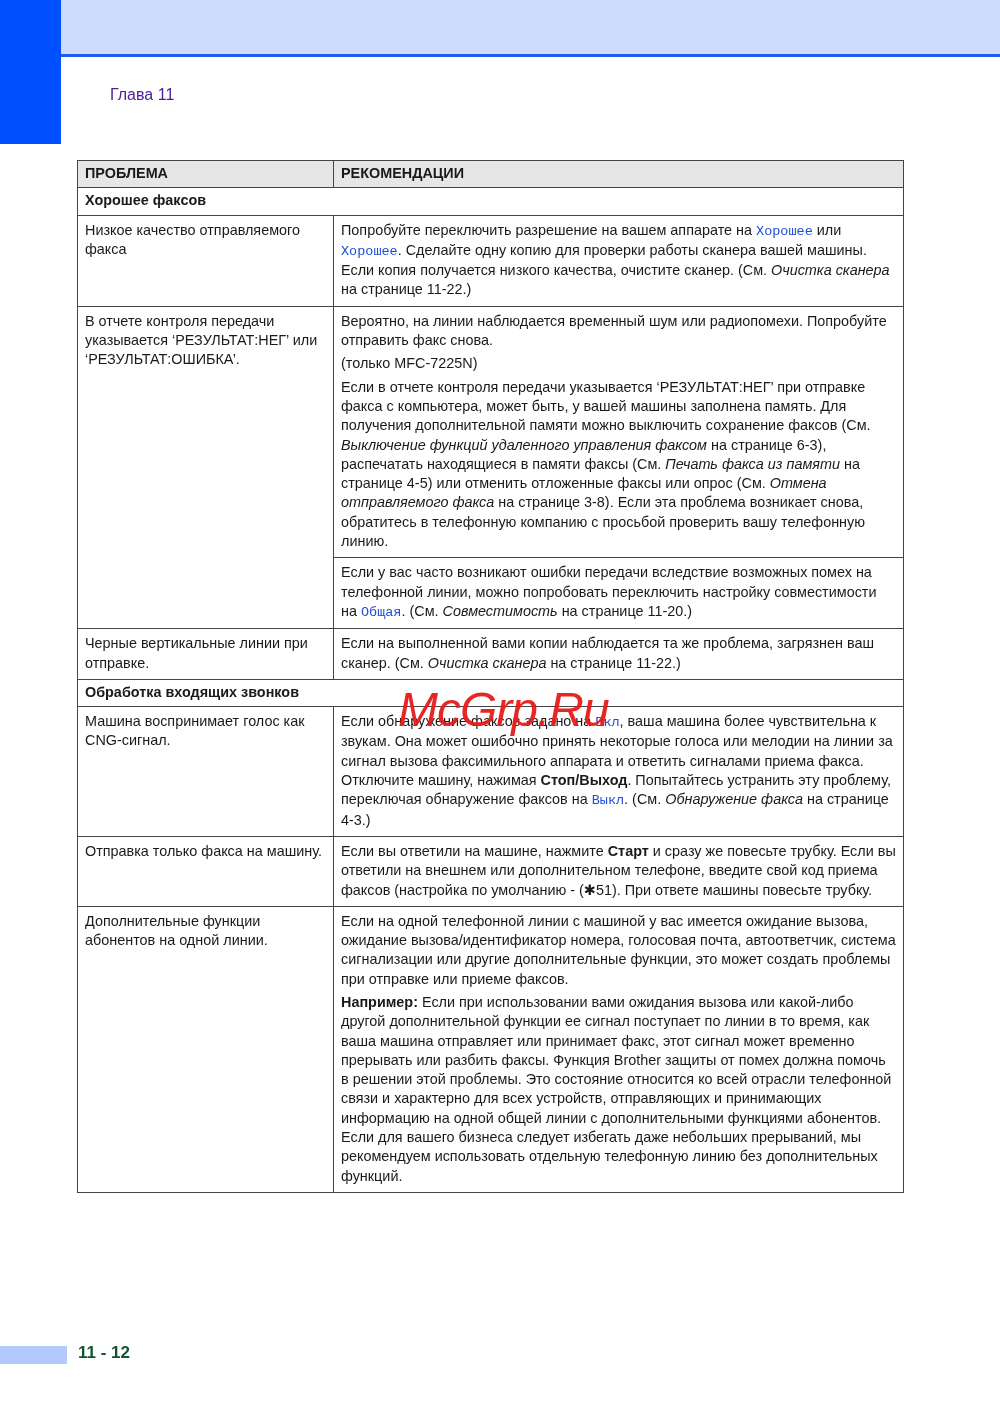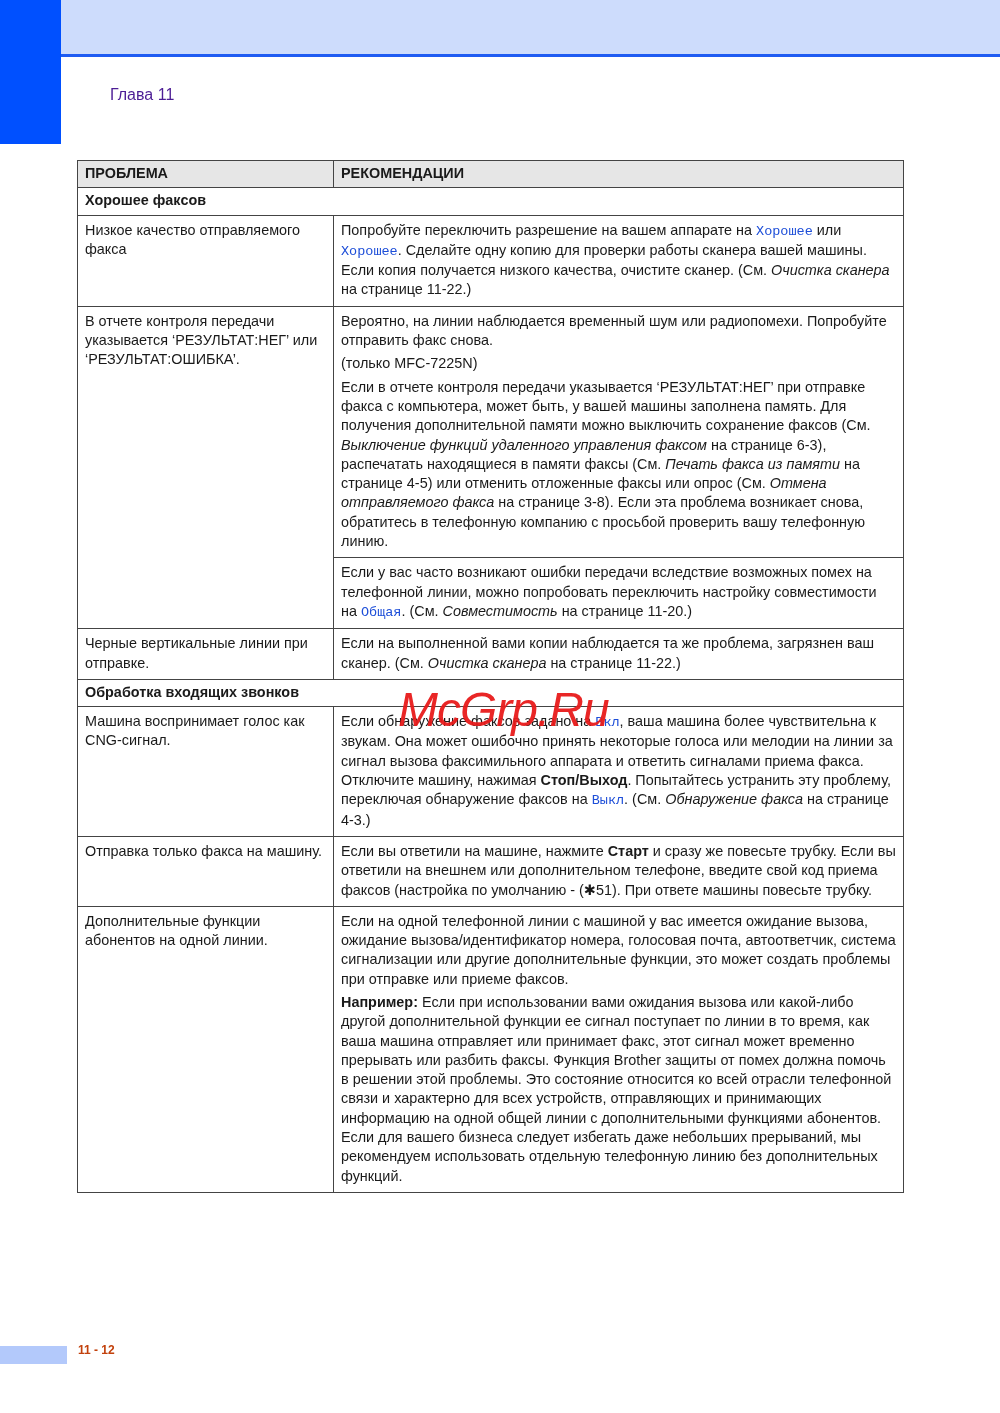--- a/index.html
+++ b/index.html
@@ -47,21 +47,21 @@
     font-family: "Liberation Sans", sans-serif;
     font-size: 48px; font-style: italic; color: #e81b1b;
     letter-spacing: -1px; opacity: 0.95; pointer-events: none;
   }
   .footer-bar {
     position: absolute; left: 0; top: 1346px; width: 67px; height: 18px;
     background: #b3c9fb;
   }
   .page-num {
     position: absolute; left: 78px; top: 1343px;
-    font-size: 12px; font-weight: bold; color: #c2410c;
+    font-size: 17px; font-weight: bold; color: #14532d;
   }
 </style>
 </head>
 <body>
 
 <div class="side-block"></div>
 <div class="top-band"></div>
 <div class="chapter">Глава 11</div>
 
 <table class="trouble">

